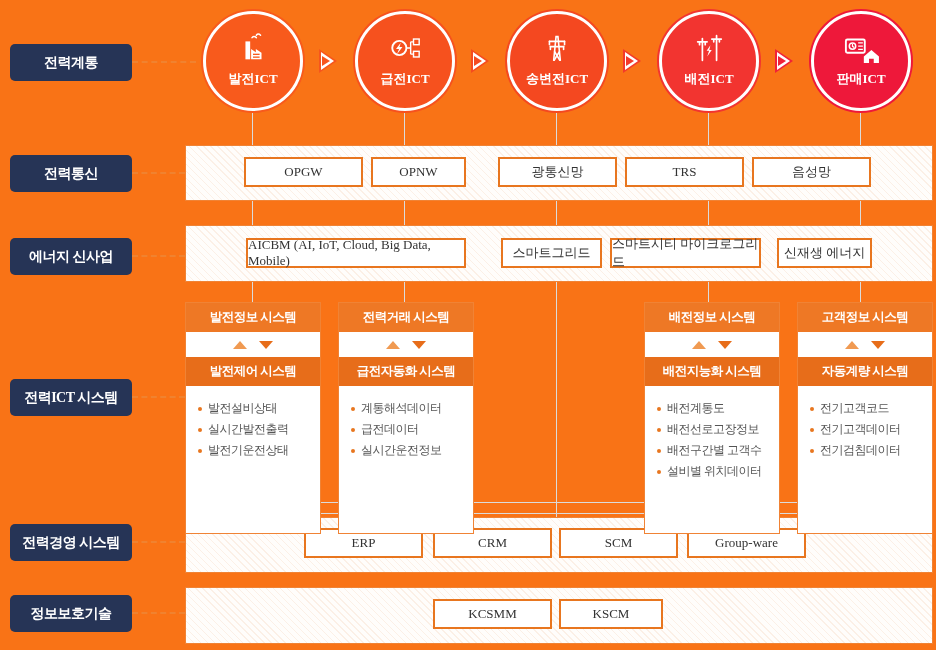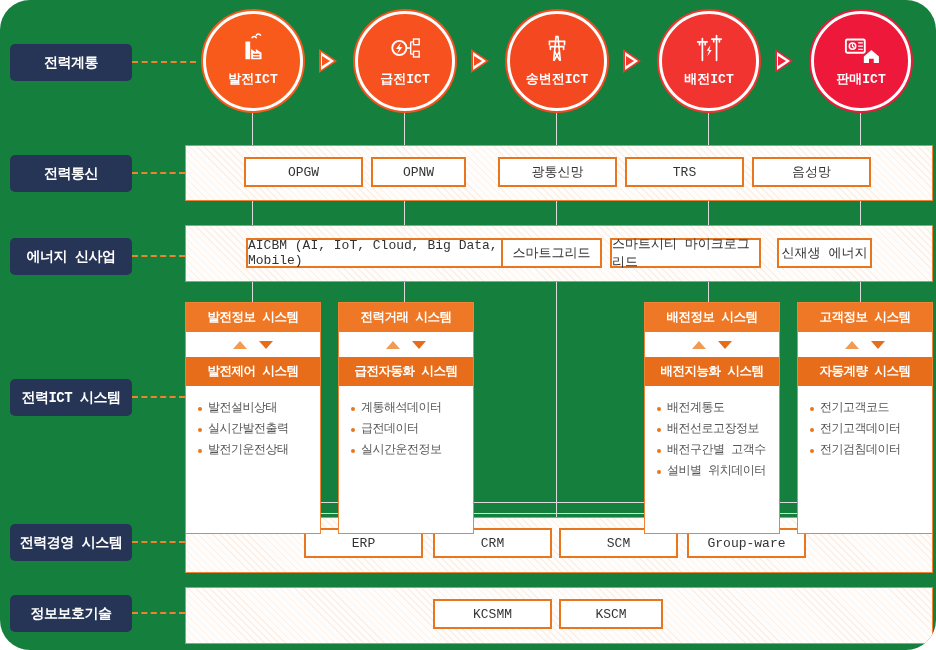--- a/index.html
+++ b/index.html
@@ -1,19 +1,18 @@
 <!DOCTYPE html>
 <html style="--navy: #263456; --dash: #F0822F; --trayBorder: #F08335; --boxBorder: #E8761F; --hdrTop: #EE7825; --hdrBottom: #E76D1A; --arrowUp: #F09A52; --node1: #F85A1C; --node2: #F6511E; --node3: #F44820; --node4: #F23430; --node5: #EE183A; --arrow1: #F7551D; --arrow2: #F54B1F; --arrow3: #F33A2A; --arrow4: #F02238; --line: #DBDBDB; --bulletText: #555555;"><head>
 <meta charset="utf-8">
 <style>
   html,body{margin:0;padding:0;background:#fff;}
   #canvas{
-    position:relative;width:936px;height:650px;background:#15803d;overflow:hidden;
-    font-family:Liberation Mono, monospace;
-    border-radius:30px;
+    position:relative;width:936px;height:650px;background:#f97316;overflow:hidden;
+    font-family:Liberation Serif, serif;
   }
   
   .side-label{
     position:absolute;left:10px;width:122px;height:37px;
     background:var(--navy,#263456);color:#fff;border-radius:5px;
     display:flex;align-items:center;justify-content:center;
     font-size:14px;font-weight:bold;letter-spacing:-0.5px;z-index:3;
   }
   
   .dash{
@@ -197,21 +196,21 @@
 
   <div class="tray" style="top:145px;height:54px">
     <div class="tbox" style="left:58px;top:11px;width:119px">OPGW</div>
     <div class="tbox" style="left:185px;top:11px;width:95px">OPNW</div>
     <div class="tbox" style="left:439px;top:11px;width:119px">TRS</div>
     <div class="tbox" style="left:312px;top:11px;width:119px">광통신망</div>
     <div class="tbox" style="left:566px;top:11px;width:119px">음성망</div>
   </div>
 
   <div class="tray" style="top:225px;height:55px">
-    <div class="tbox" style="left:60px;top:12px;width:257px">AICBM (AI, IoT, Cloud, Big Data, Mobile)</div>
+    <div class="tbox" style="left:60px;top:12px;width:220px">AICBM (AI, IoT, Cloud, Big Data, Mobile)</div>
     <div class="tbox" style="left:315px;top:12px;width:101px">스마트그리드</div>
     <div class="tbox" style="left:424px;top:12px;width:151px">스마트시티 마이크로그리드</div>
     <div class="tbox" style="left:591px;top:12px;width:95px">신재생 에너지</div>
   </div>
 
   <div class="col" style="left:185px">
     <div class="hdr top">발전정보 시스템</div>
     <div class="strip">
         <span class="tri-up"></span>
         <span class="tri-down"></span>

